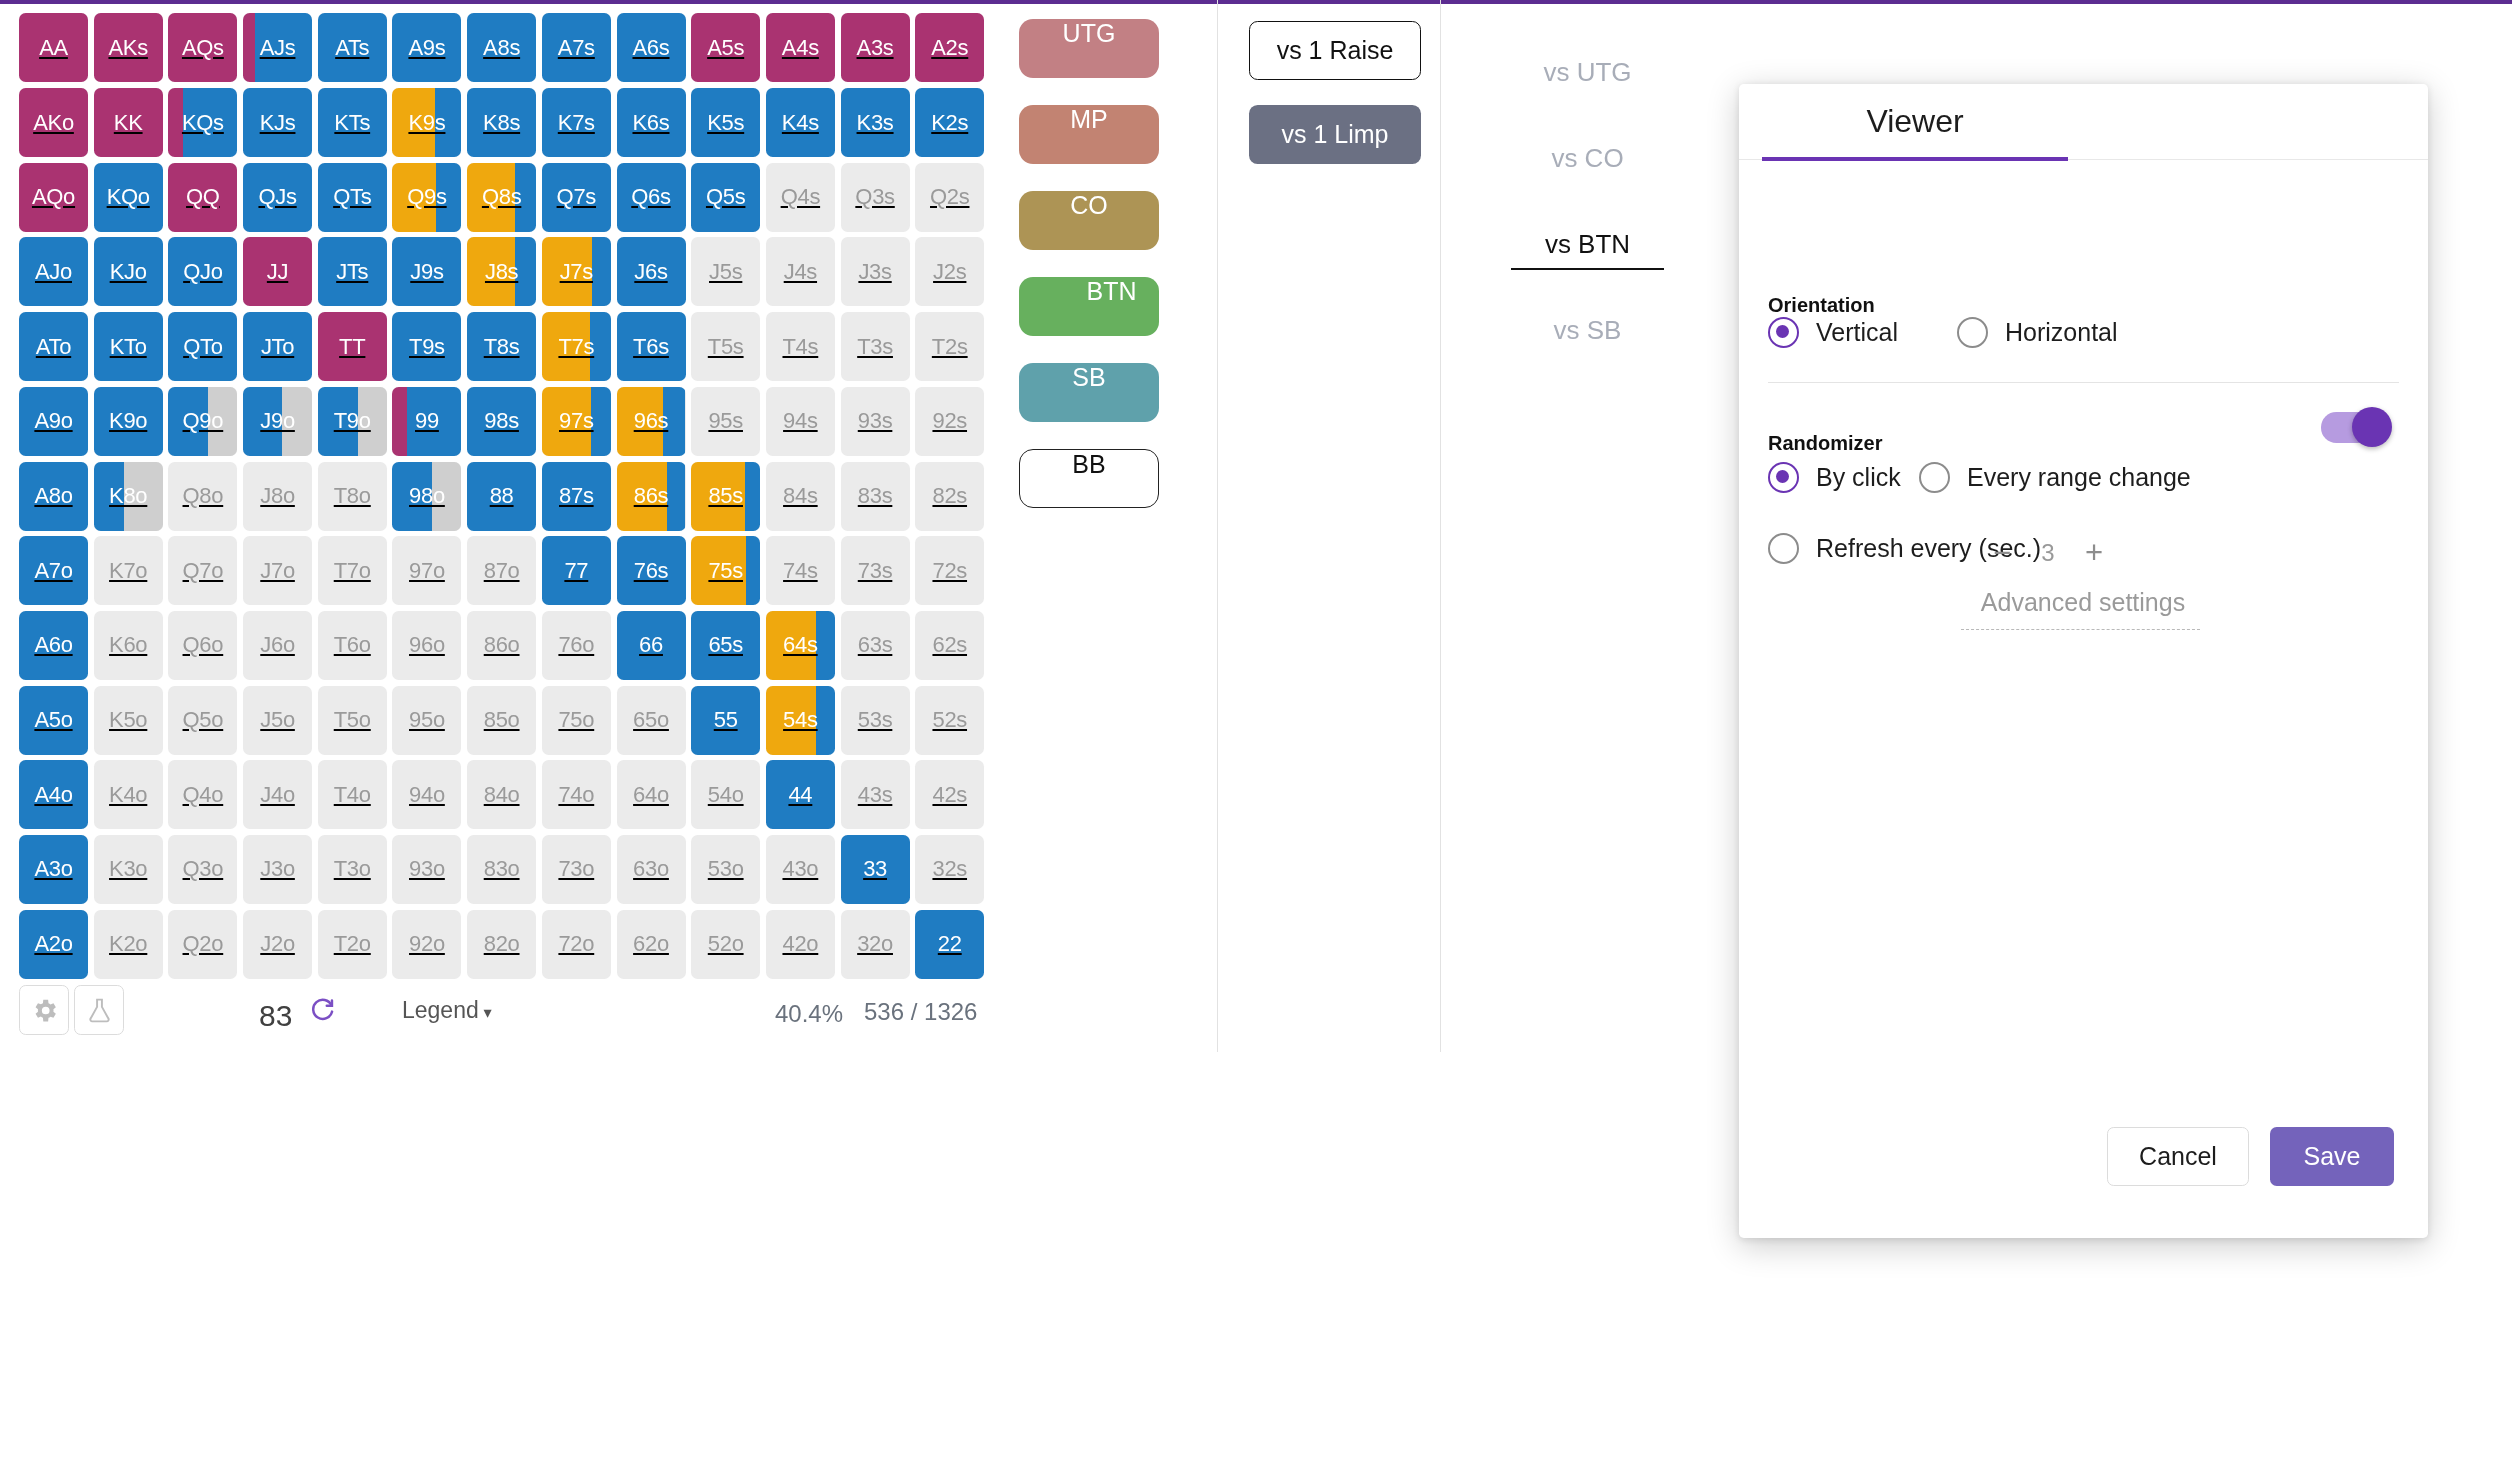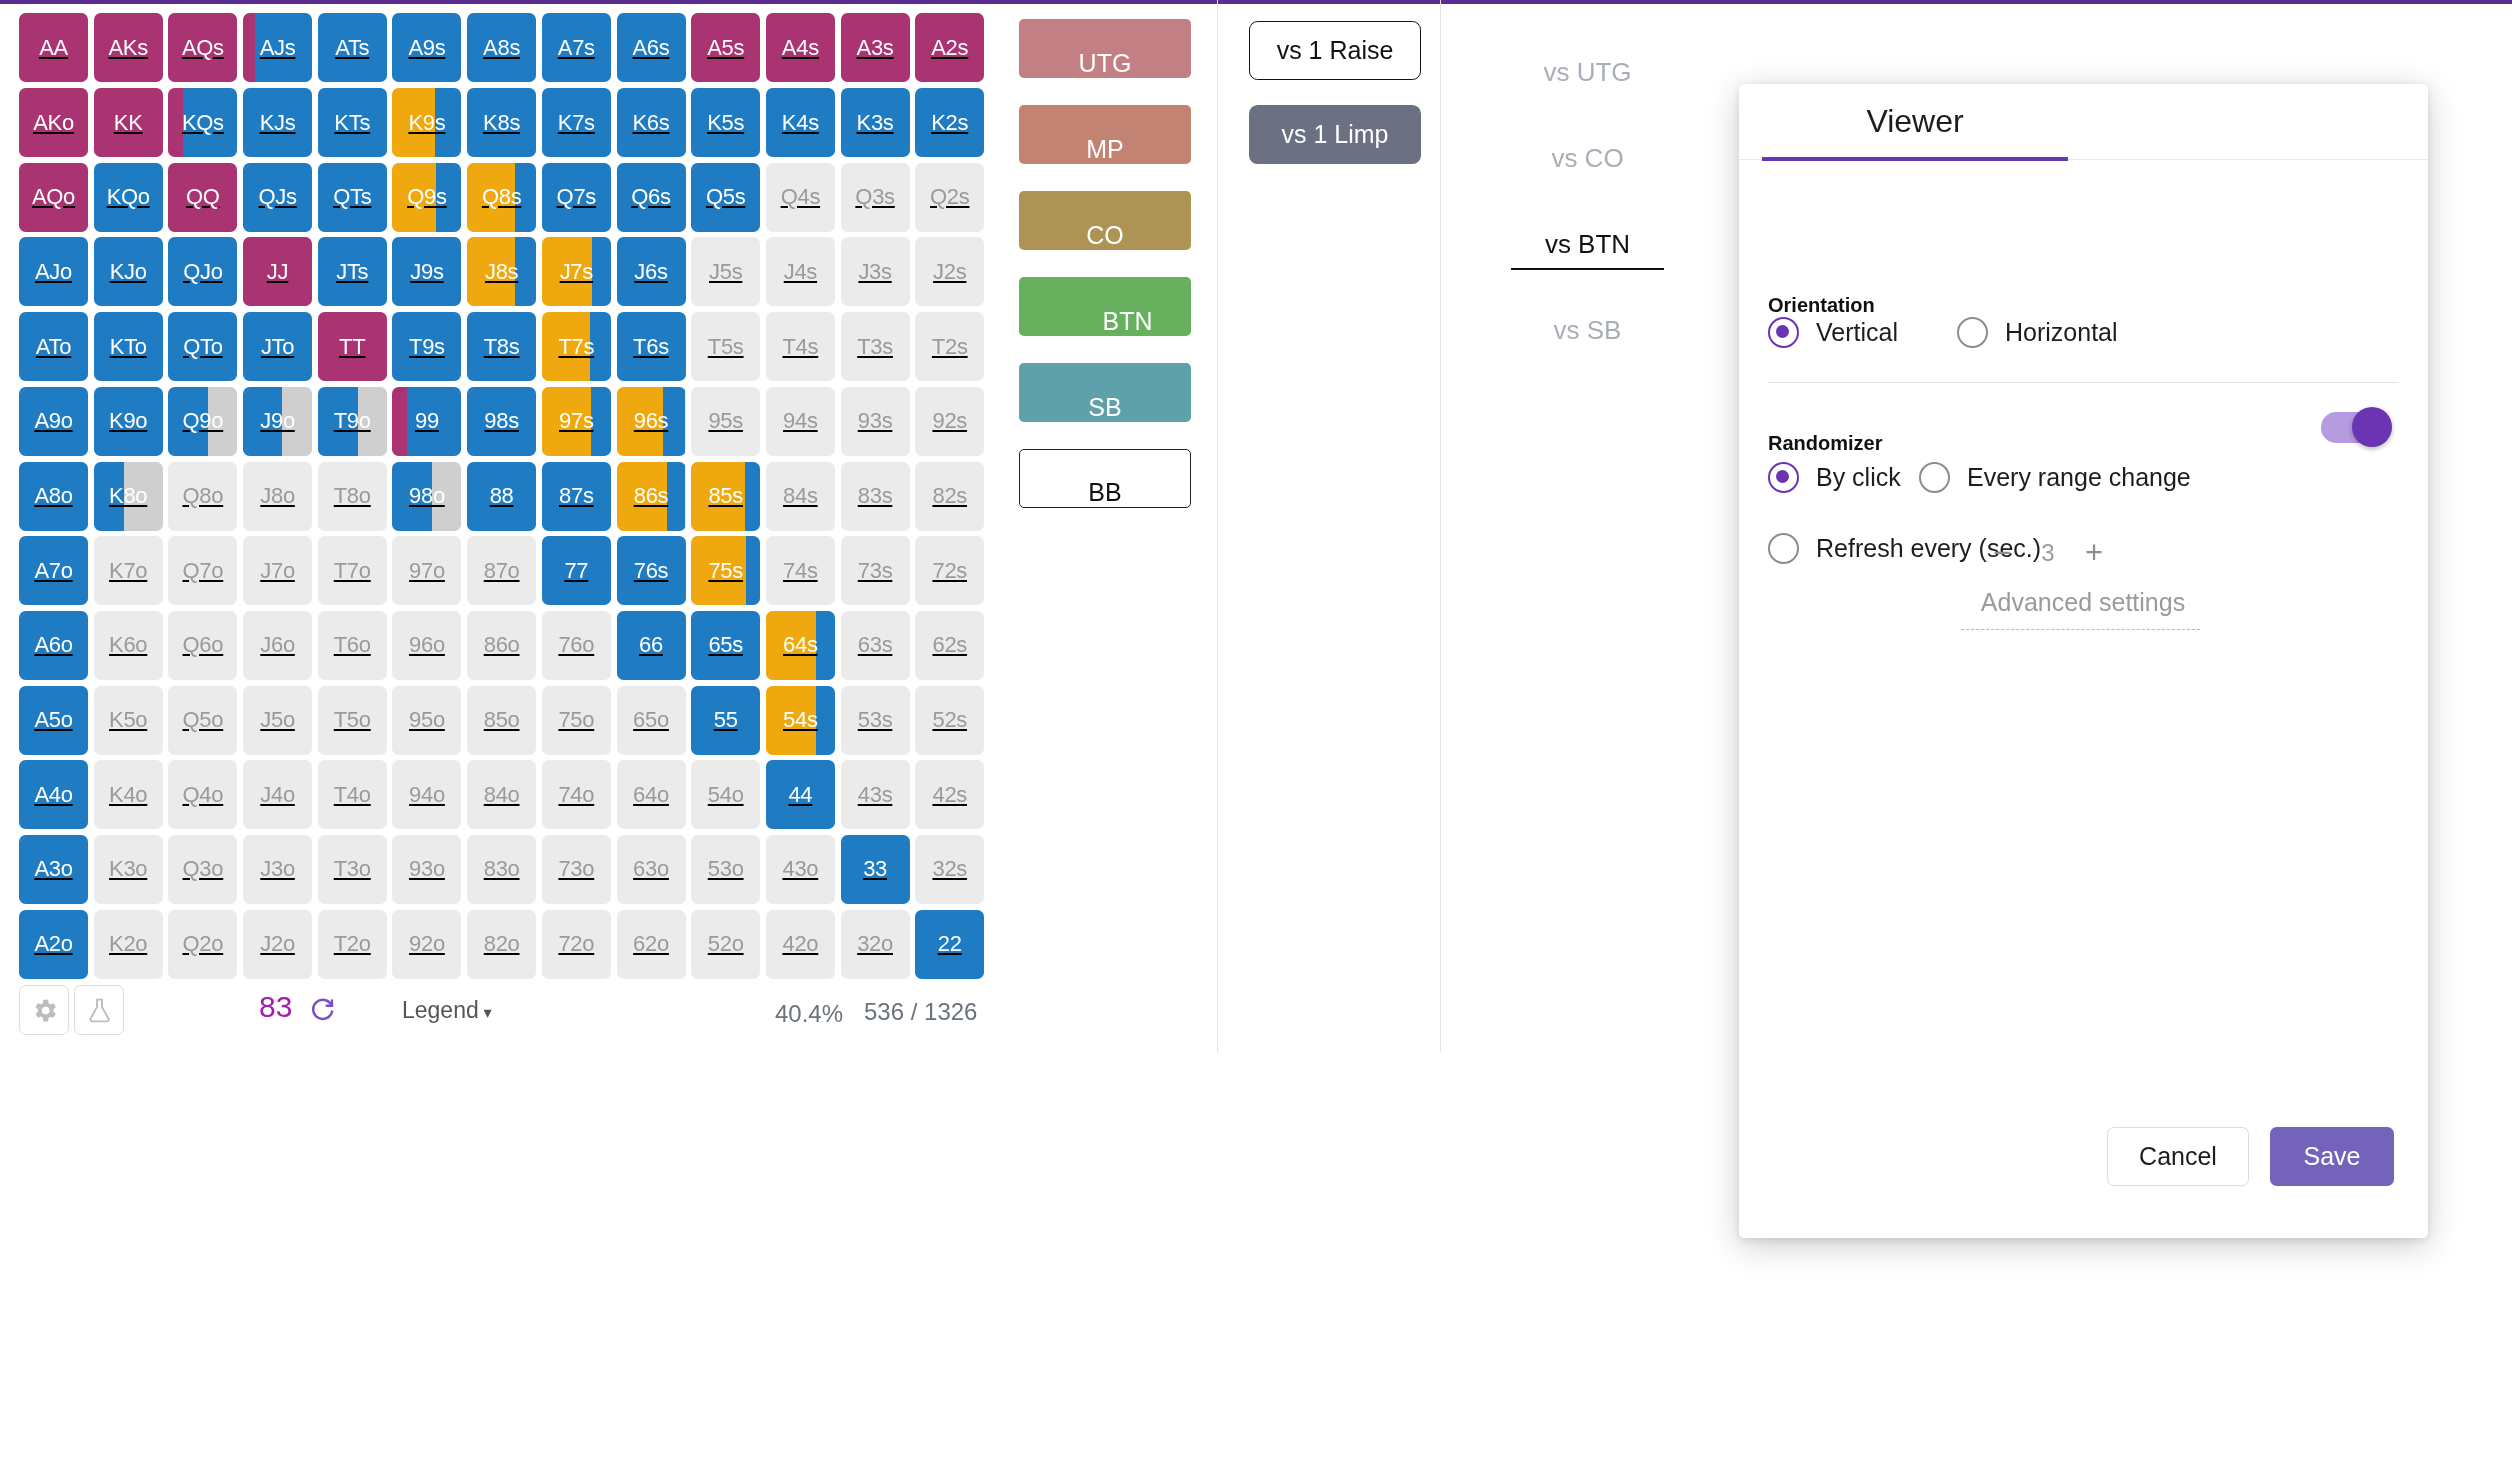--- a/index.html
+++ b/index.html
@@ -31,32 +31,32 @@
 
   
   #grid-footer{position:absolute;left:19px;top:985px;width:966px;height:57px;}
   .ico-btn{
     position:absolute;top:0;width:50px;height:50px;border:1px solid #dcdcdc;
     border-radius:6.7px;background:#fff;display:flex;align-items:center;justify-content:center;
     box-sizing:border-box;
   }
   #gear-btn{left:0;}
   #flask-btn{left:55px;}
-  #rand-count{position:absolute;left:240px;top:6px;font-size:30px;color:#a21caf;line-height:31px;}
+  #rand-count{position:absolute;left:240px;top:15px;font-size:30px;color:#404040;line-height:31px;}
   #refresh-icon{position:absolute;left:290px;top:11.5px;width:27px;height:27px;}
   #legend-toggle{position:absolute;left:383px;top:12.4px;font-size:23px;color:#555;line-height:27px;}
   #legend-caret{font-size:16.3px;color:#555;margin-left:4.8px;}
   #pct-stat{position:absolute;left:756px;top:15px;font-size:24px;color:#6a727d;}
   #combo-stat{position:absolute;left:845px;top:13.4px;font-size:24px;color:#6a727d;}
 
   
   #position-col{position:absolute;left:1019px;top:19px;width:172px;}
   .pos-btn{
-    width:172px;height:59px;border-radius:5px;margin-bottom:27px;
-    display:flex;align-items:flex-end;justify-content:center;
+    width:140px;height:59px;border-radius:14px;margin-bottom:27px;
+    display:flex;align-items:flex-start;justify-content:center;
     color:#fff;font-size:25px;box-sizing:border-box;
   }
   .pos-btn.outline{background:#fff;color:#111;border:1.9px solid #222;}
 
   .vdiv{position:absolute;top:0;width:1px;background:#e2e2e2;}
   #div-1{left:1217px;height:1052px;}
   #div-2{left:1440px;height:1052px;}
 
   
   #action-col{position:absolute;left:1249px;top:21px;width:172px;}

